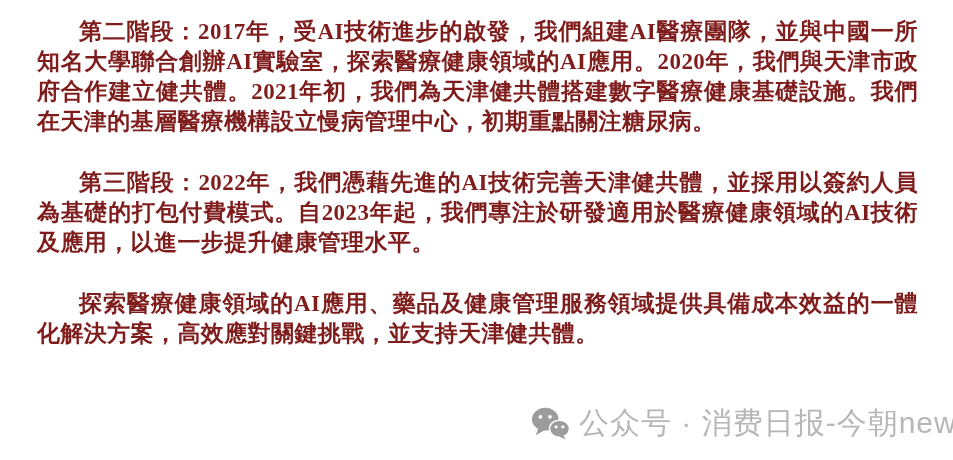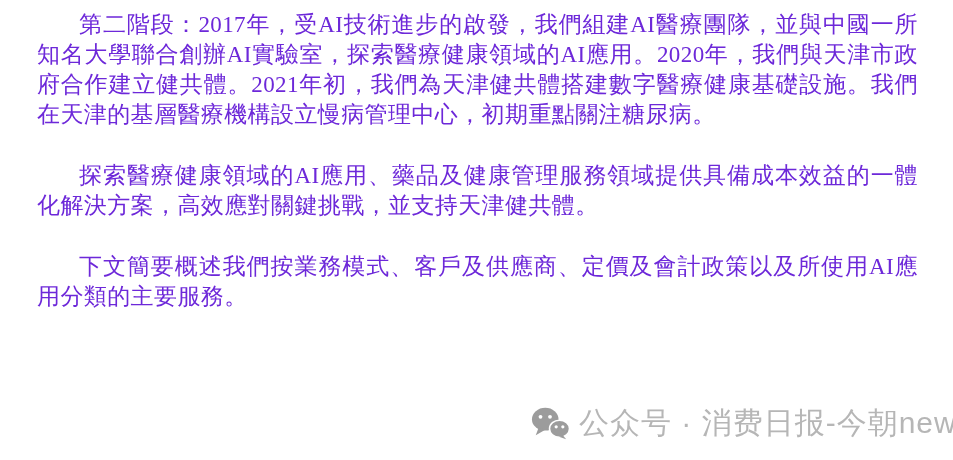--- a/index.html
+++ b/index.html
@@ -10,23 +10,24 @@
     width: 953px;
     height: 460px;
     background: #ffffff;
     position: relative;
     overflow: hidden;
     font-family: "Liberation Serif", "DejaVu Serif", serif;
   }
   .doc {
     position: absolute;
     left: 37px;
-    top: 10px;
+    top: 17px;
     width: 881px;
-    color: #6d28d9;
+    color: #7f1d1d;
+    font-weight: bold;
   }
   .para {
     margin: 0 0 31px 0;
     font-size: 23px;
     line-height: 30px;
     text-align: justify;
     text-justify: inter-character;
     text-indent: 42px;
     letter-spacing: 0.4px;
   }
@@ -50,22 +51,22 @@
     line-height: 34px;
     color: #b6b6b6;
     letter-spacing: 1px;
   }
 </style>
 </head>
 <body>
 
 <main class="doc">
   <p class="para">第二階段：2017年，受AI技術進步的啟發，我們組建AI醫療團隊，並與中國一所知名大學聯合創辦AI實驗室，探索醫療健康領域的AI應用。2020年，我們與天津市政府合作建立健共體。2021年初，我們為天津健共體搭建數字醫療健康基礎設施。我們在天津的基層醫療機構設立慢病管理中心，初期重點關注糖尿病。</p>
+  <p class="para">第三階段：2022年，我們憑藉先進的AI技術完善天津健共體，並採用以簽約人員為基礎的打包付費模式。自2023年起，我們專注於研發適用於醫療健康領域的AI技術及應用，以進一步提升健康管理水平。</p>
   <p class="para">探索醫療健康領域的AI應用、藥品及健康管理服務領域提供具備成本效益的一體化解決方案，高效應對關鍵挑戰，並支持天津健共體。</p>
-  <p class="para">下文簡要概述我們按業務模式、客戶及供應商、定價及會計政策以及所使用AI應用分類的主要服務。</p>
 </main>
 
 <div class="watermark">
   <span class="wm-icon">
     <svg viewBox="0 0 40 34" width="38" height="34" aria-hidden="true">
 
       <ellipse cx="15" cy="13" rx="14" ry="12" fill="#9c9c9c"></ellipse>
       <path d="M8 22 L5 30 L15 24 Z" fill="#9c9c9c"></path>
       <circle cx="10" cy="10.5" r="2" fill="#ffffff"></circle>
       <circle cx="20" cy="10.5" r="2" fill="#ffffff"></circle>

